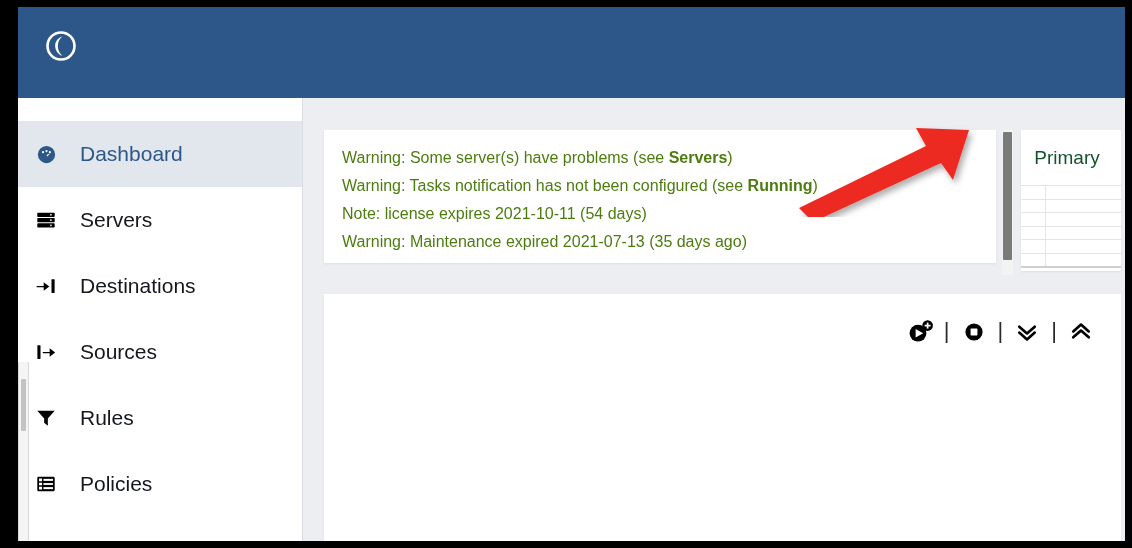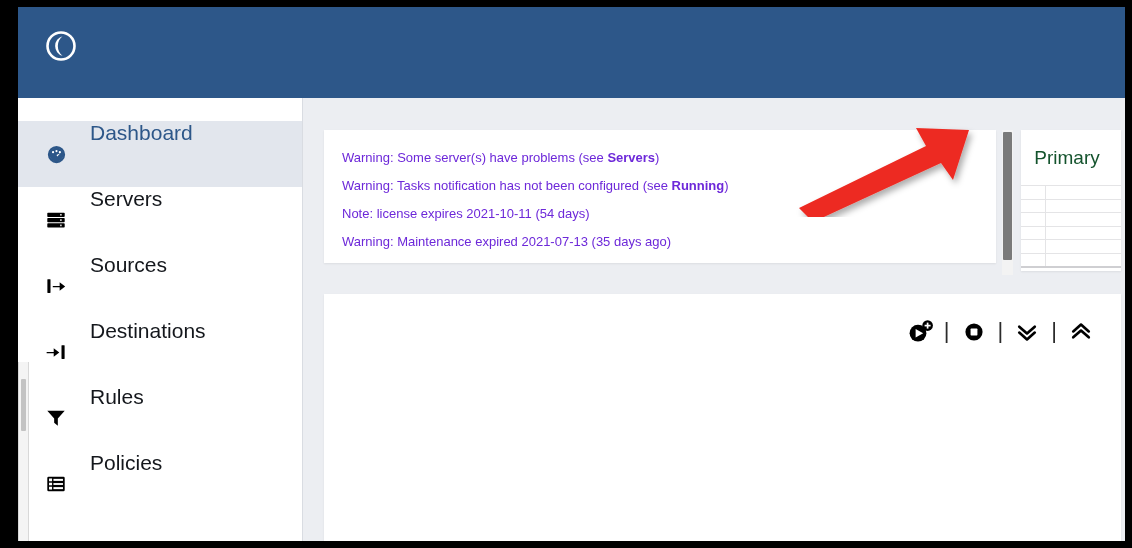--- a/index.html
+++ b/index.html
@@ -99,22 +99,23 @@
     box-sizing: border-box;
     overflow: hidden;
   }
   .sidebar-topgap {
     height: 23px;
     background: #ffffff;
   }
   .nav-item {
     position: relative;
     display: flex;
+    align-items: center;
     height: 66px;
-    padding-left: 27px;
+    padding-left: 17px;
     color: #14171c;
     font-size: 21px;
     white-space: nowrap;
     box-sizing: border-box;
   }
   .nav-item .nav-icon {
     width: 30px;
     flex: 0 0 30px;
     display: flex;
     align-items: center;
@@ -154,22 +155,22 @@
     left: 0;
     top: 0;
     width: 672px;
     height: 133px;
     background: #ffffff;
     box-sizing: border-box;
     padding: 14px 18px 0 18px;
     box-shadow: 0 1px 2px rgba(0,0,0,.07);
   }
   .warn-line {
-    font-size: 13px;
-    color: #6d28d9;
+    font-size: 16px;
+    color: #4d7c0f;
     line-height: 28px;
     white-space: nowrap;
   }
   .warn-line b { font-weight: bold; }
 
   .panel-scrollbar {
     position: absolute;
     left: 678px;
     top: 0px;
     width: 11px;
@@ -322,35 +323,35 @@
             <rect x="16.6" y="11.2" width="1.5" height="1.8" fill="#ffffff"></rect>
             <rect x="16.6" y="17" width="1.5" height="1.8" fill="#ffffff"></rect>
           </svg>
         </span>
         <span class="nav-label">Servers</span>
       </div>
 
       <div class="nav-item">
         <span class="nav-icon">
           <svg viewBox="0 0 24 24" width="22" height="22">
+            <rect x="18" y="4.5" width="3.4" height="15" rx="0.5"></rect>
+            <path d="M1.8 12 L9.5 12 L9.5 8 L15.6 12.6 L9.5 17.2 L9.5 13.3 L1.8 13.3 Z"></path>
+          </svg>
+        </span>
+        <span class="nav-label">Destinations</span>
+      </div>
+
+      <div class="nav-item">
+        <span class="nav-icon">
+          <svg viewBox="0 0 24 24" width="22" height="22">
             <rect x="2.6" y="4.5" width="3.4" height="15" rx="0.5"></rect>
             <path d="M8.5 12 L16 12 L16 8 L22 12.6 L16 17.2 L16 13.3 L8.5 13.3 Z"></path>
           </svg>
         </span>
         <span class="nav-label">Sources</span>
-      </div>
-
-      <div class="nav-item">
-        <span class="nav-icon">
-          <svg viewBox="0 0 24 24" width="22" height="22">
-            <rect x="18" y="4.5" width="3.4" height="15" rx="0.5"></rect>
-            <path d="M1.8 12 L9.5 12 L9.5 8 L15.6 12.6 L9.5 17.2 L9.5 13.3 L1.8 13.3 Z"></path>
-          </svg>
-        </span>
-        <span class="nav-label">Destinations</span>
       </div>
 
       <div class="nav-item">
         <span class="nav-icon">
           <svg viewBox="0 0 24 24" width="22" height="22">
             <path d="M2.5 4.2 H21.5 L14 12.6 V20.4 L10 17.2 V12.6 Z"></path>
           </svg>
         </span>
         <span class="nav-label">Rules</span>
       </div>

